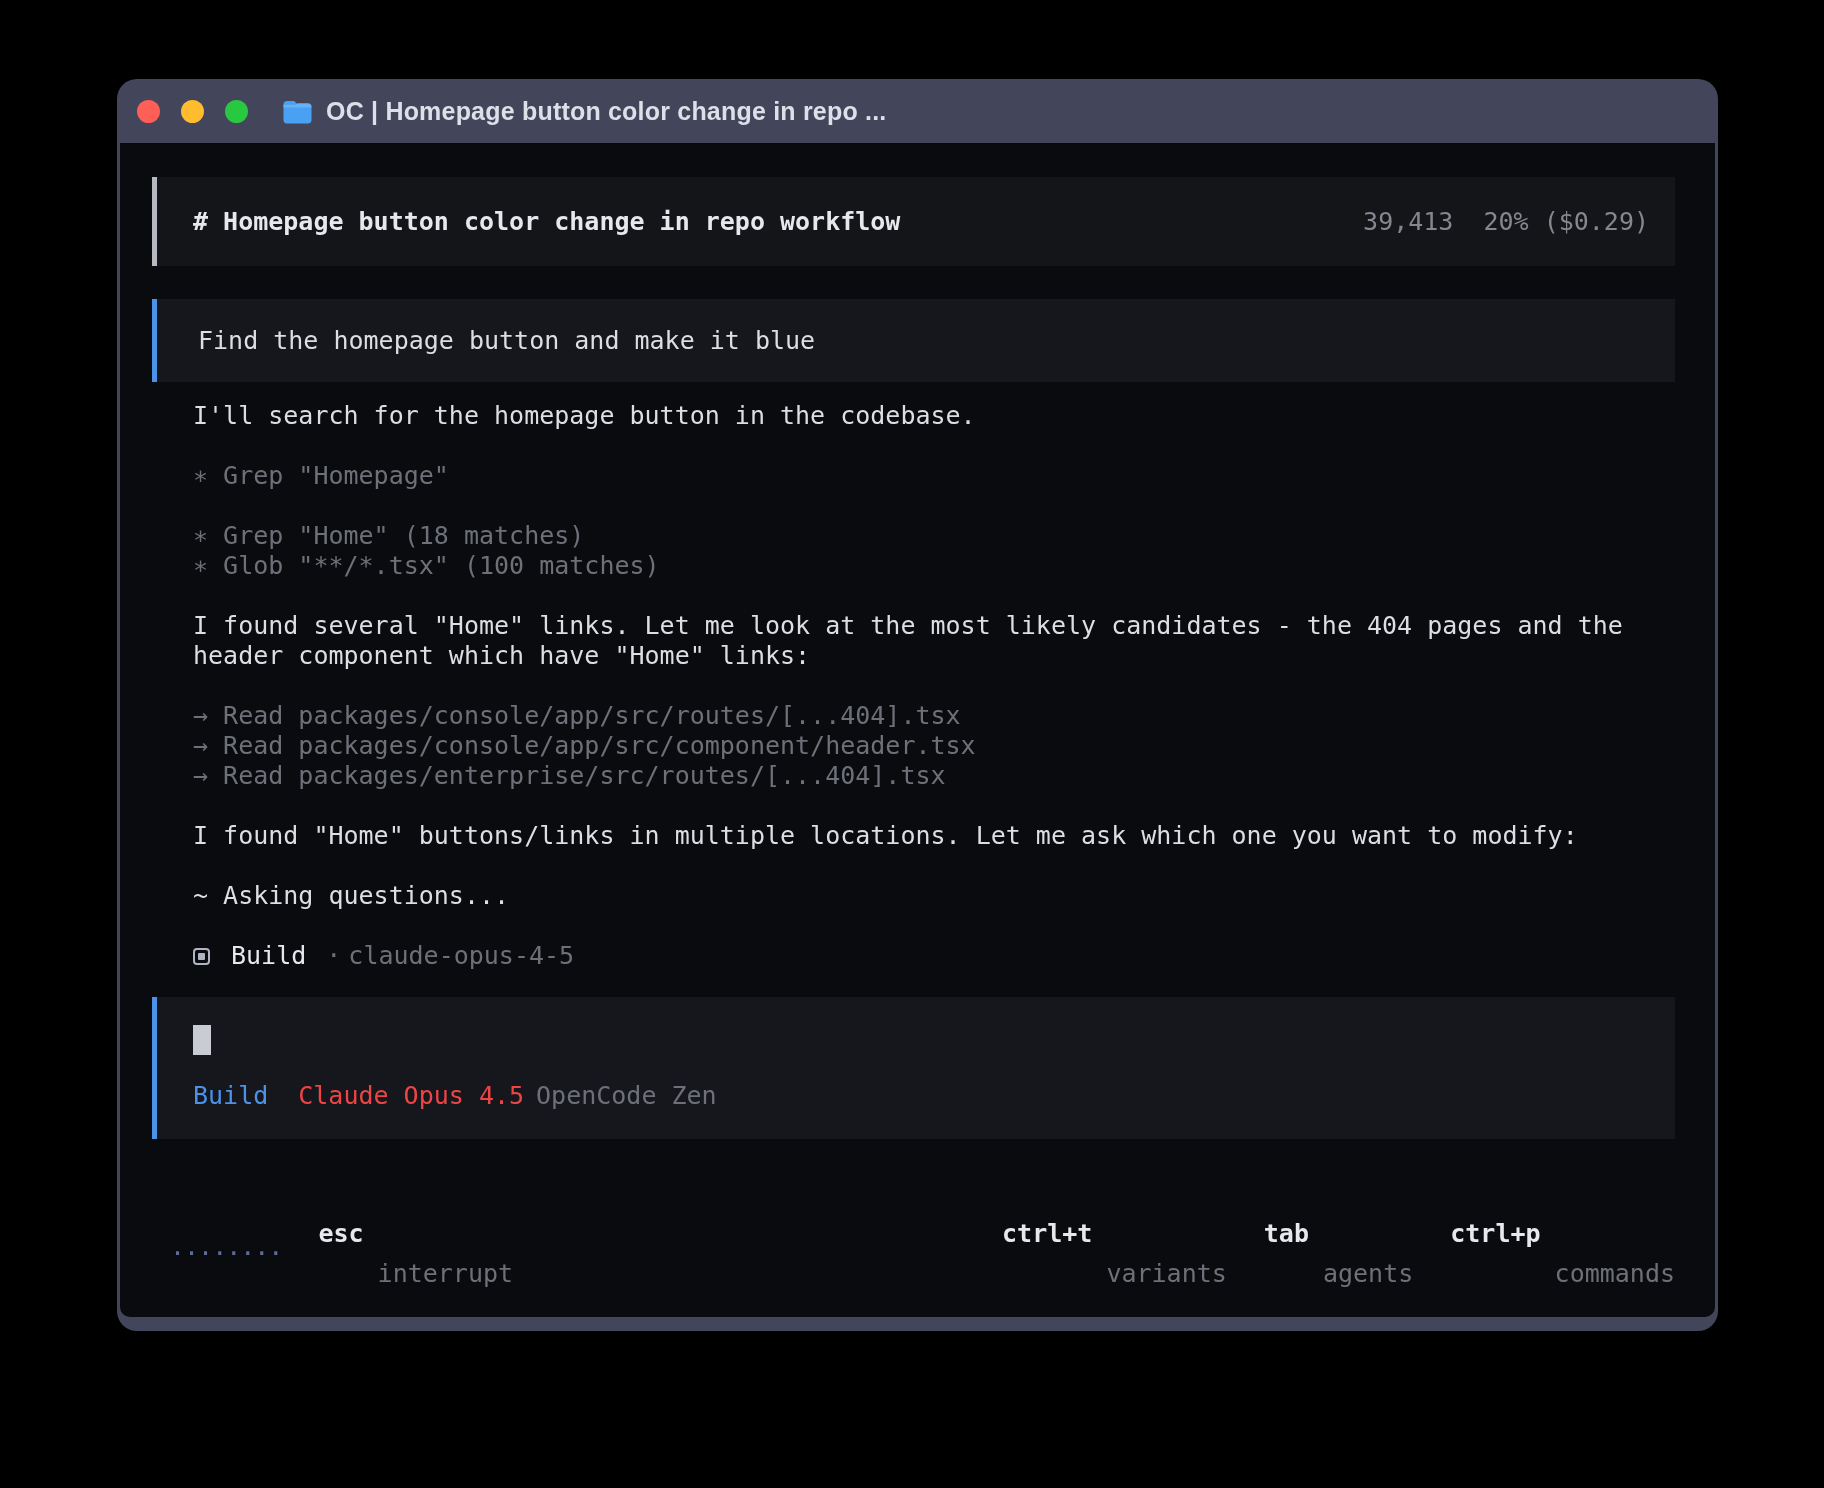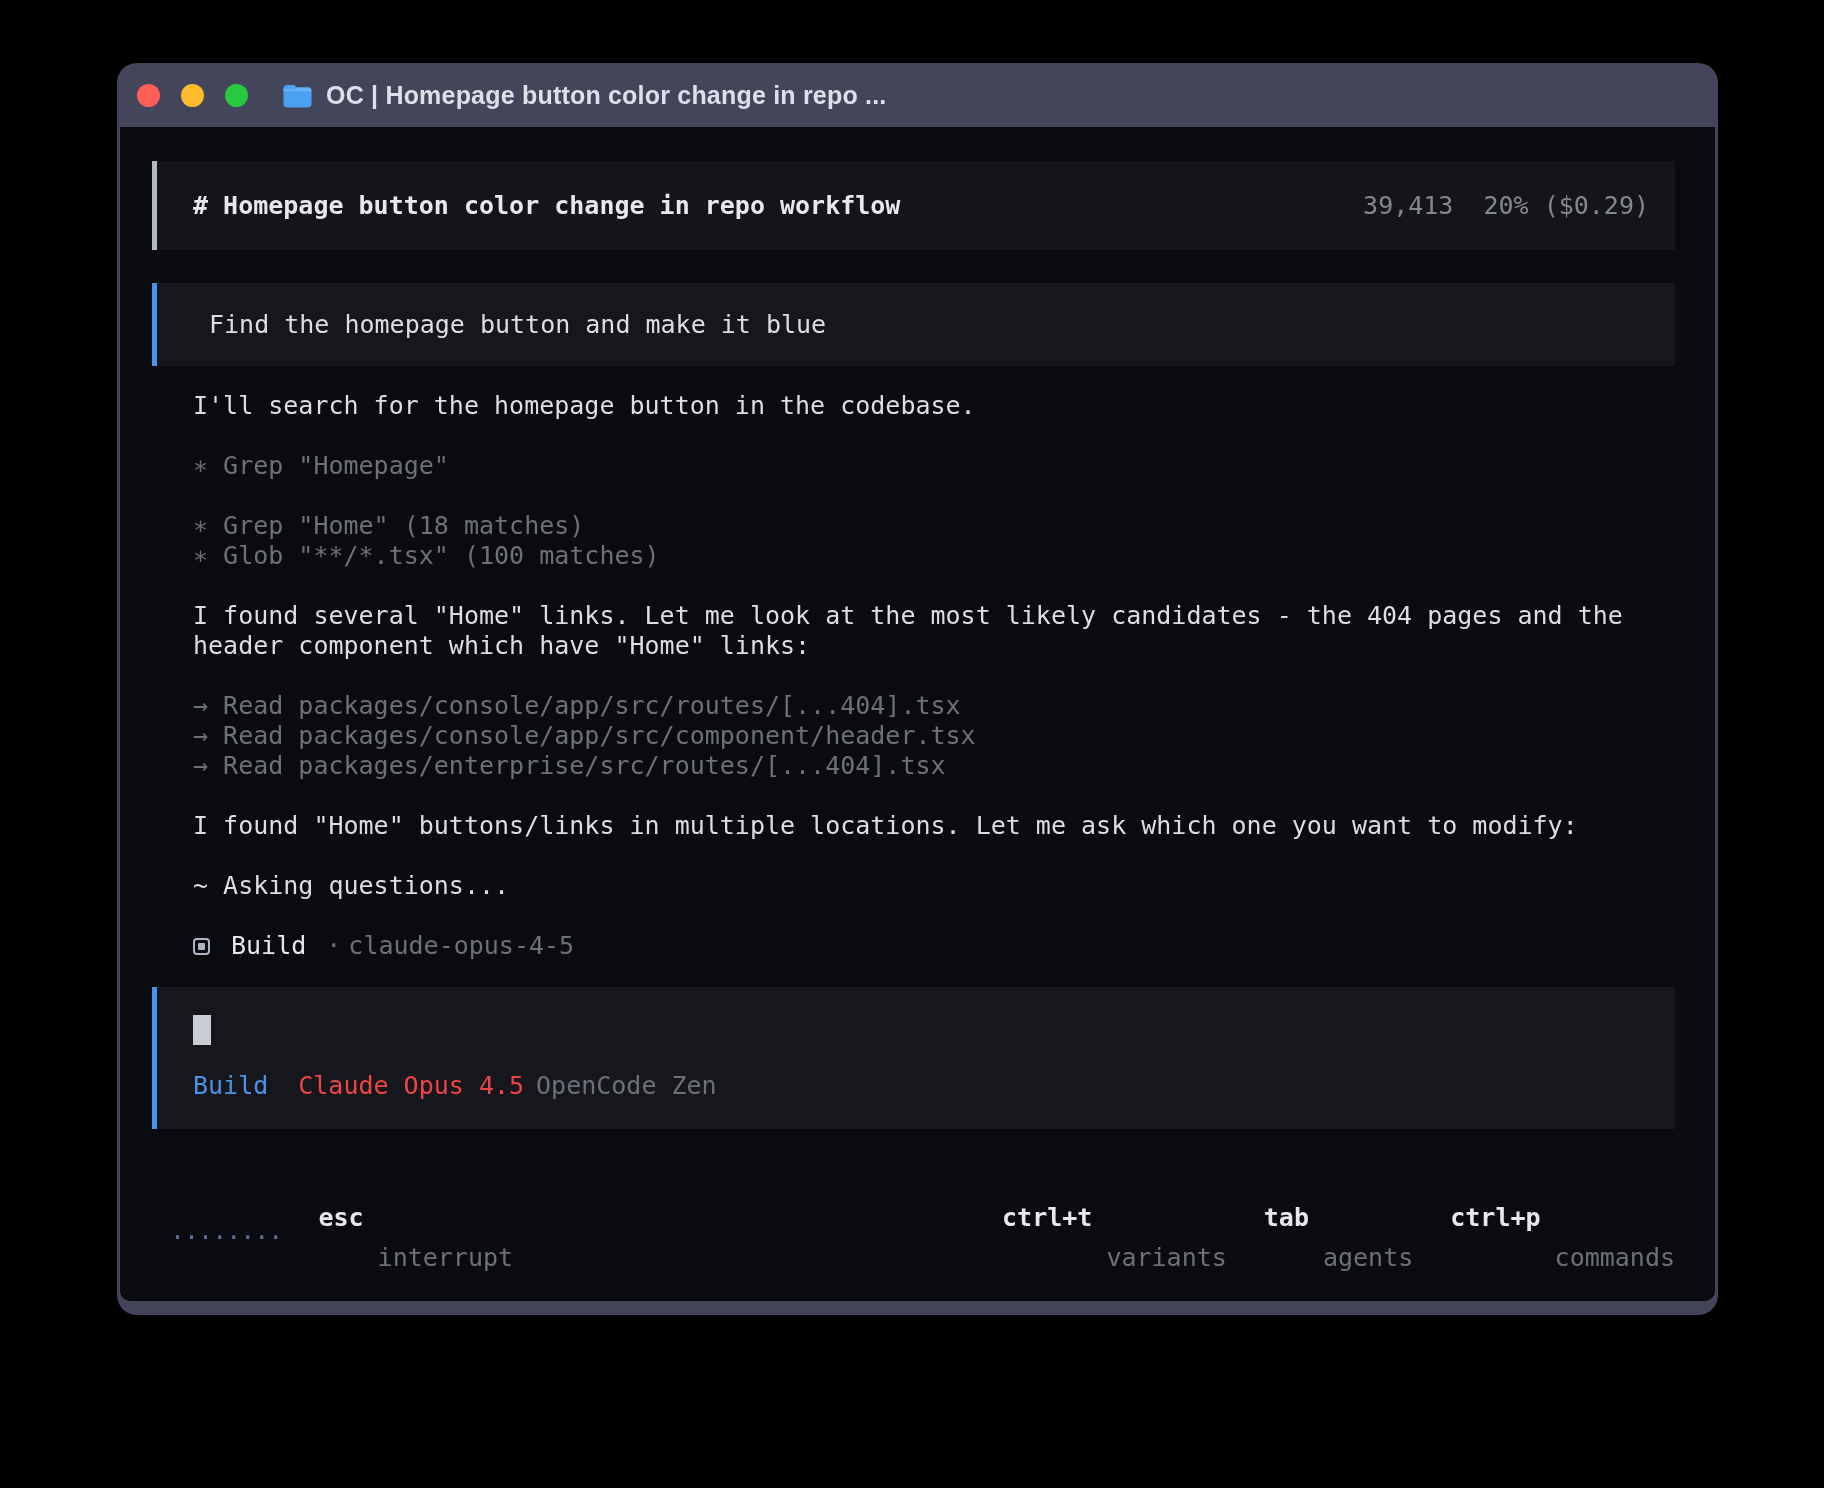--- a/index.html
+++ b/index.html
@@ -11,21 +11,21 @@
     --frame:#43465a;
     --content-bg:#0a0b0e;
     --block-bg:#16171d;
     --header-bg:#141519;
     --text:#dcdee3;
     --muted:#6e7079;
     --stats:#84878f;
   }
 
   .window {
-    position:absolute; left:117px; top:63px;
+    position:absolute; left:117px; top:79px;
     width:1601px; height:1252px;
     background:var(--frame);
     border-radius:20px;
     padding:0 3px 14px 3px;
   }
 
   .titlebar {
     height:64px; display:flex; align-items:center;
     padding:0 20px 0 17px;
   }
@@ -61,22 +61,22 @@
     margin-bottom:33px;
   }
   .header-title { font-weight:700; color:#e6e8ed; white-space:nowrap; }
   .header-stats { color:var(--stats); display:flex; gap:30px; white-space:nowrap; }
 
   .user-block {
     background:var(--block-bg);
     border-left:5px solid var(--accent);
     height:83px; flex:0 0 83px;
     display:flex; align-items:center;
-    padding-left:52px;
-    margin-bottom:25px;
+    padding-left:41px;
+    margin-bottom:19px;
   }
 
   .msg { margin:0 0 30px 41px; color:var(--text); }
   .tool-group { margin:0 0 30px 41px; color:var(--muted); }
   .tool-line { white-space:pre; }
 
   .agent-line { margin-left:41px; display:flex; align-items:center; height:30px; }
   .agent-icon {
     width:17px; height:17px; flex:0 0 17px;
     border:2.5px solid #aeb4c2; border-radius:4px;

